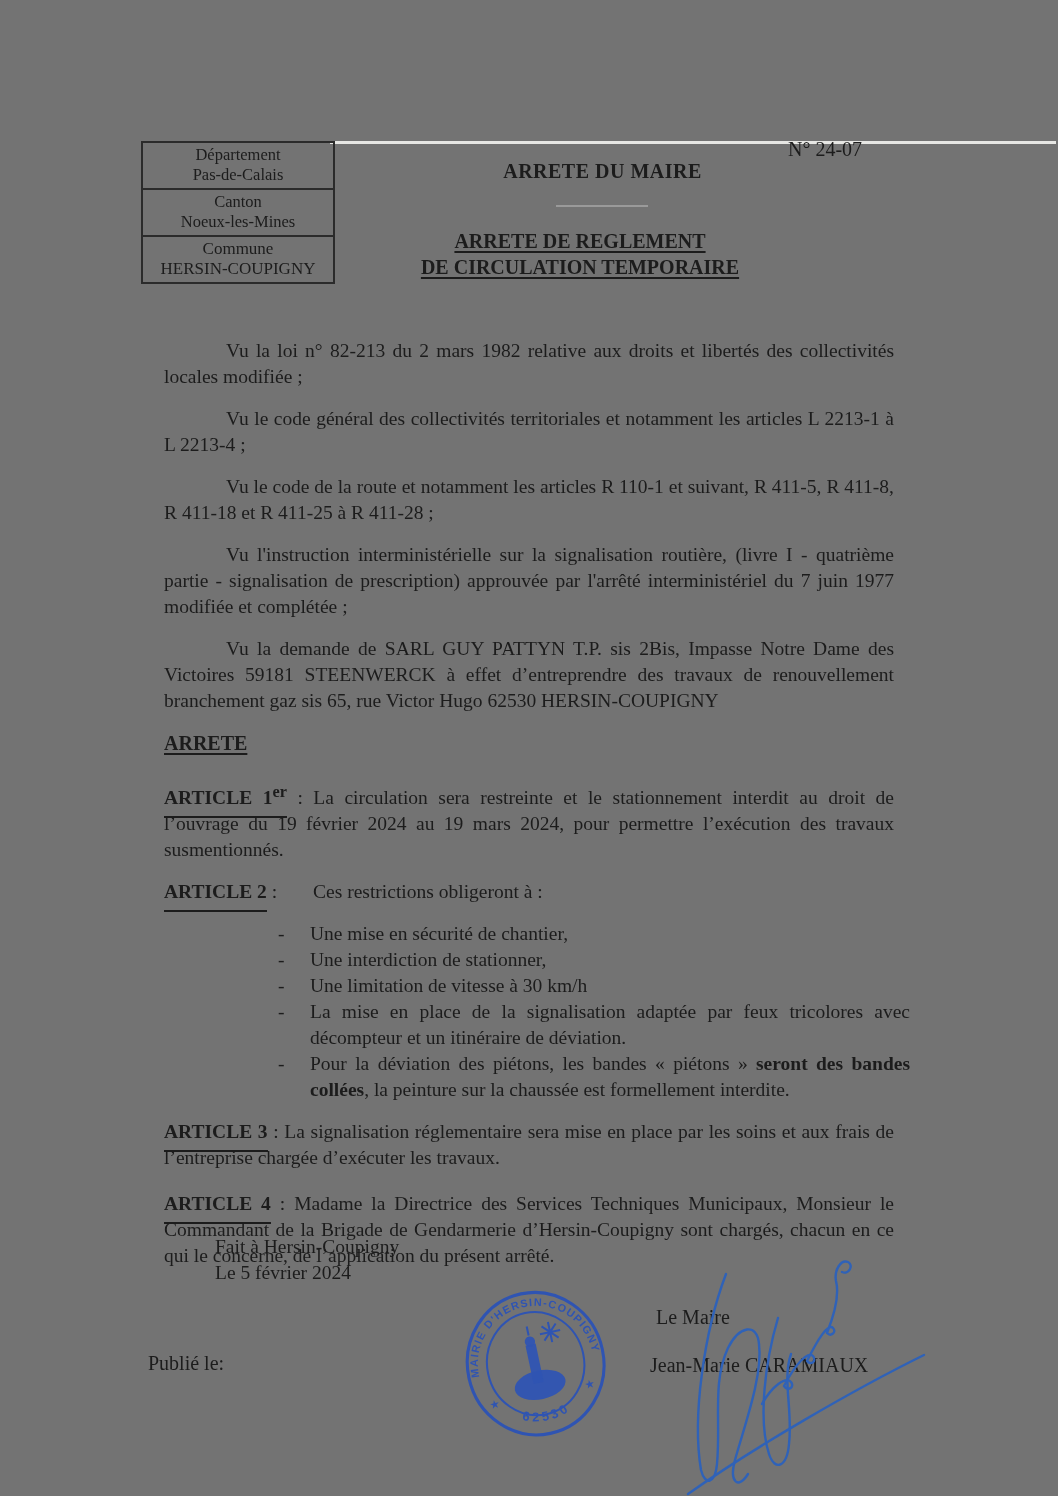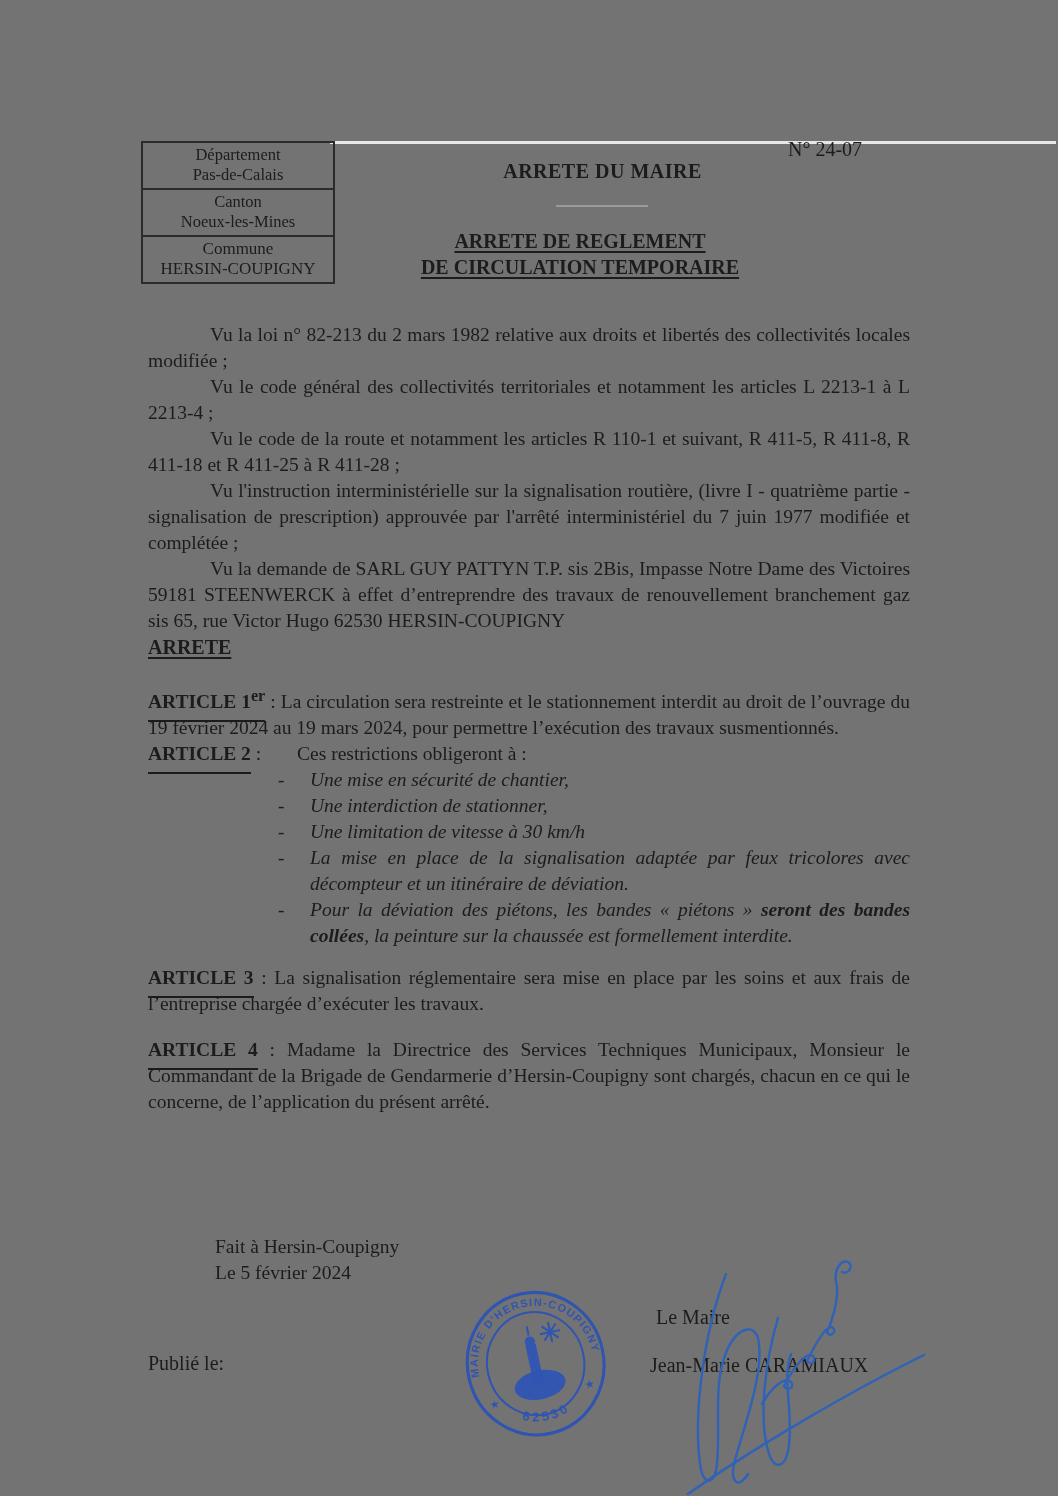--- a/index.html
+++ b/index.html
@@ -42,41 +42,41 @@
   .sub-title span{
     display:block;text-decoration:underline;
     text-decoration-thickness:2px;text-underline-offset:3px;
   }
   .issuer-line{position:absolute;left:210px;top:280px;font-size:20px;}
   
   .body-flow{
     position:absolute;left:148px;top:322px;width:762px;
     font-size:19.5px;line-height:26px;text-align:justify;
   }
-  .body-flow p{margin:0;}
+  .body-flow p{margin:16px;}
   p.recital{text-indent:62px;}
   p.considering{margin-top:14px;text-indent:62px;}
   .decree-title{
     margin-top:2px;text-align:left;font-weight:bold;font-size:20px;
   }
   .decree-title span{
     text-decoration:underline;text-decoration-thickness:2px;text-underline-offset:3px;
   }
   .art-label{
     font-weight:bold;
     border-bottom:2.5px solid #1c1c1c;
     padding-bottom:8px;
   }
   p.article-1{margin-top:22px;}
   .article2-head{margin-top:24px;display:block;}
   .a2-intro{margin-left:36px;}
   .bullets{margin:0 0 0 130px;}
   .bullet{display:flex;}
   .bullet .dash{width:32px;flex:0 0 32px;}
-  .bullet .btxt{flex:1;text-align:justify;font-style:italic;}
+  .bullet .btxt{flex:1;text-align:justify;}
   p.article-3{margin-top:16px;}
   p.article-4{margin-top:20px;}
   .bold{font-weight:bold;}
   
   .fait-line{position:absolute;left:215px;top:1236px;font-size:19.5px;font-family:Liberation Serif, serif;}
   .date-line{position:absolute;left:215px;top:1262px;font-size:19.5px;}
   .publie-line{position:absolute;left:148px;top:1352px;font-size:20px;}
   .maire-title{position:absolute;left:656px;top:1306px;font-size:20px;}
   .maire-name{position:absolute;left:650px;top:1354px;font-size:20px;}
   .stamp-wrap{position:absolute;left:462px;top:1288px;transform:rotate(-12deg);opacity:.92;}

